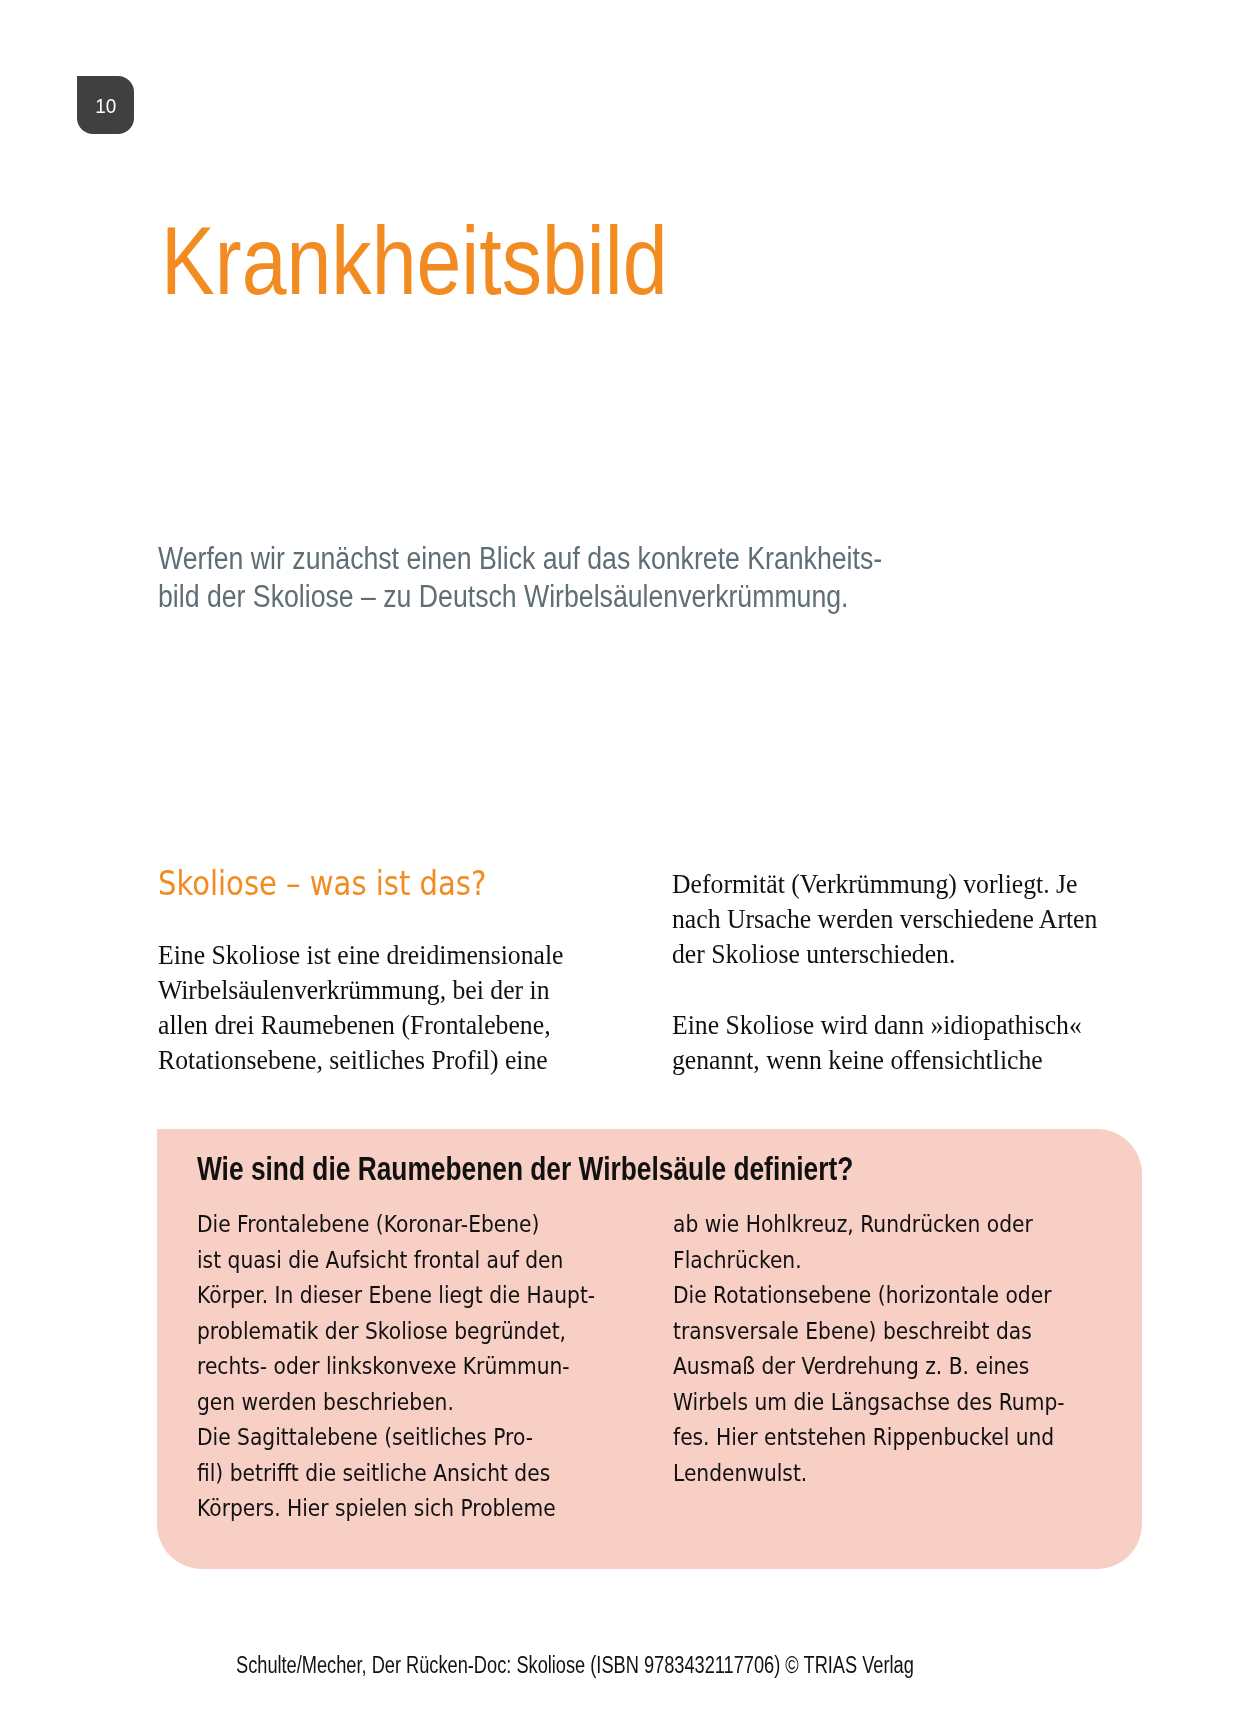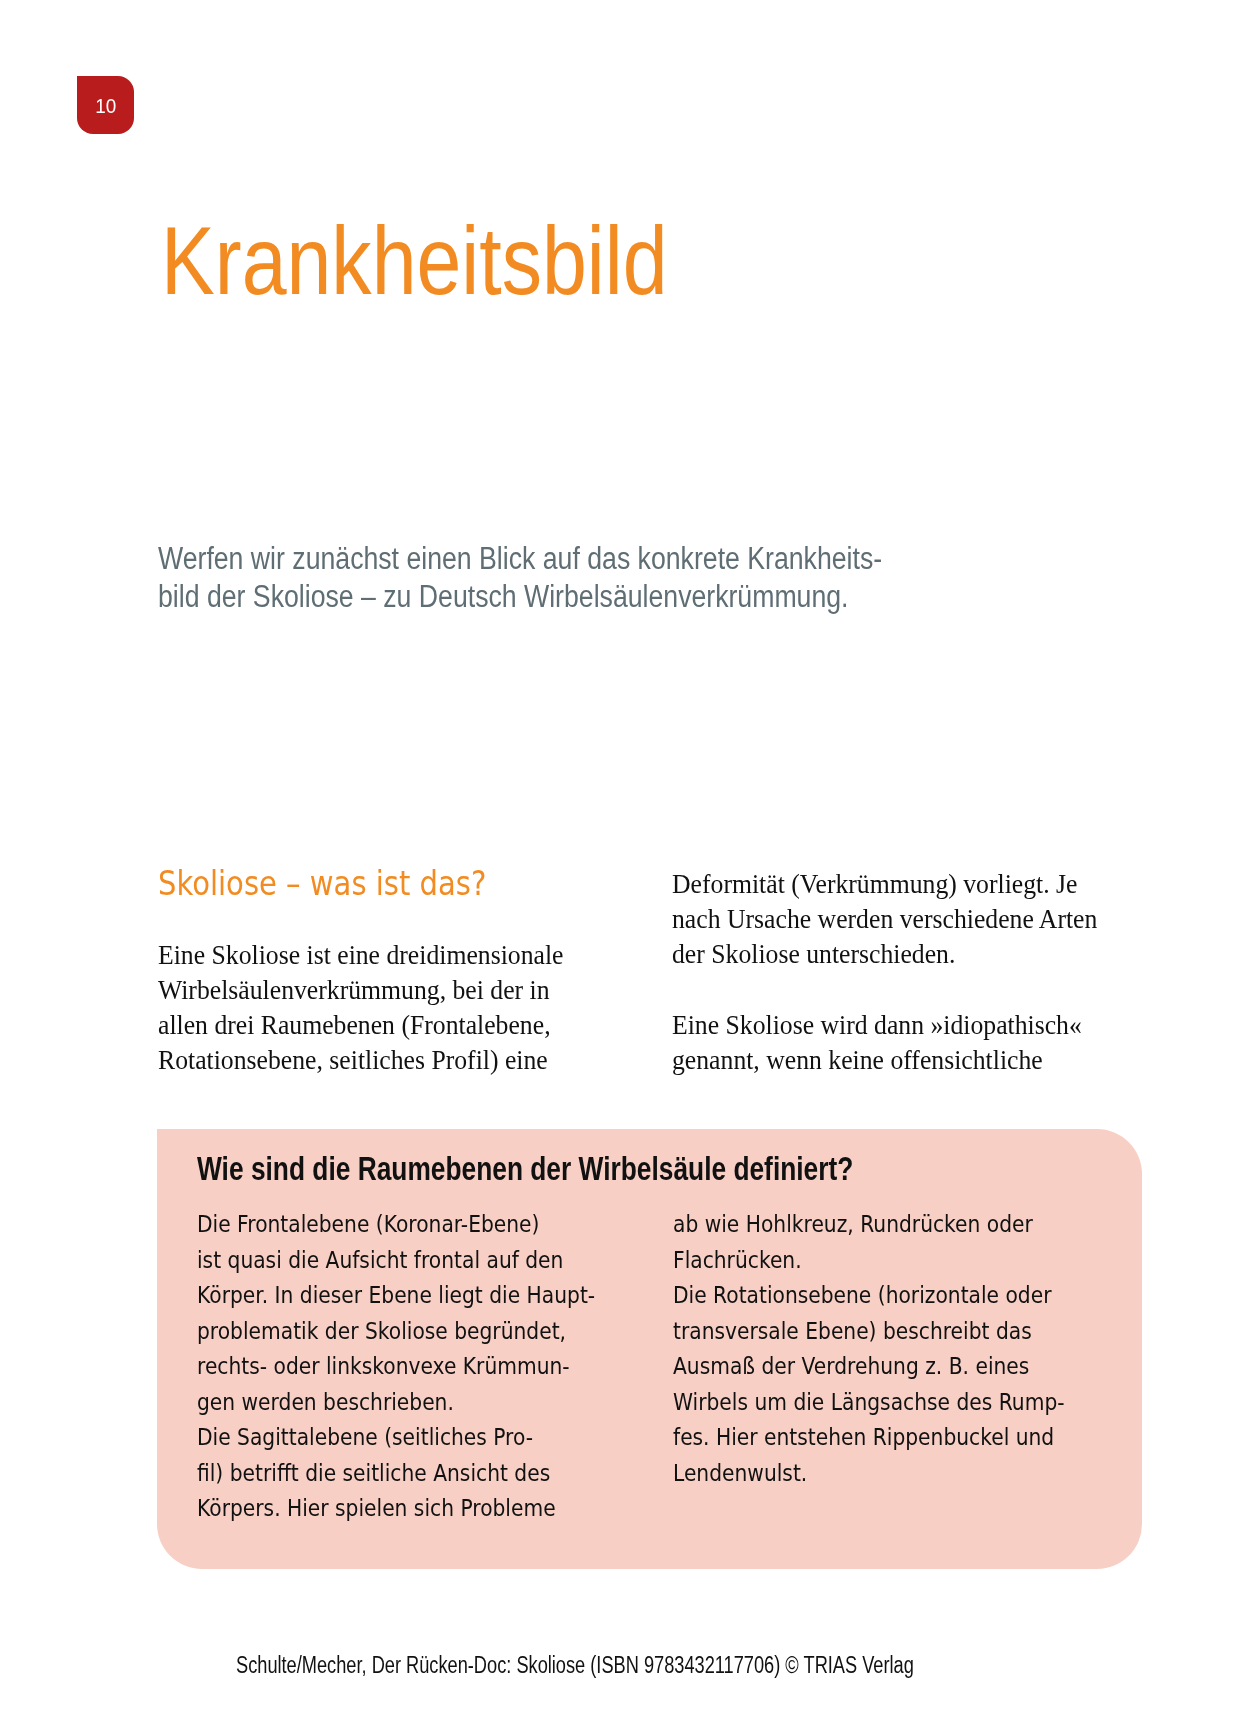--- a/index.html
+++ b/index.html
@@ -1,21 +1,21 @@
 <!DOCTYPE html>
 <html><head>
 <meta charset="utf-8">
 <style>
   html, body { margin:0; padding:0; background:#ffffff; }
   body { width:1260px; height:1709px; position:relative; overflow:hidden; }
   .abs { position:absolute; white-space:nowrap; transform-origin:0 0; }
 
   .badge {
     position:absolute; left:77px; top:76px; width:57px; height:58px;
-    background:#b91c1c;
+    background:#404040;
     border-radius:0 16px 16px 16px;
     display:flex; align-items:center; justify-content:center;
   }
   .badge span { color:#fff; font-family:"Liberation Sans", sans-serif; font-size:21px; transform:scaleX(0.9); display:inline-block; margin-top:2px; }
 
   .title {
     left:161px; top:206px;
     font-family:"Liberation Sans", sans-serif; font-size:96px; line-height:110px;
     color:#F28C22; transform:scaleX(0.84);
   }

